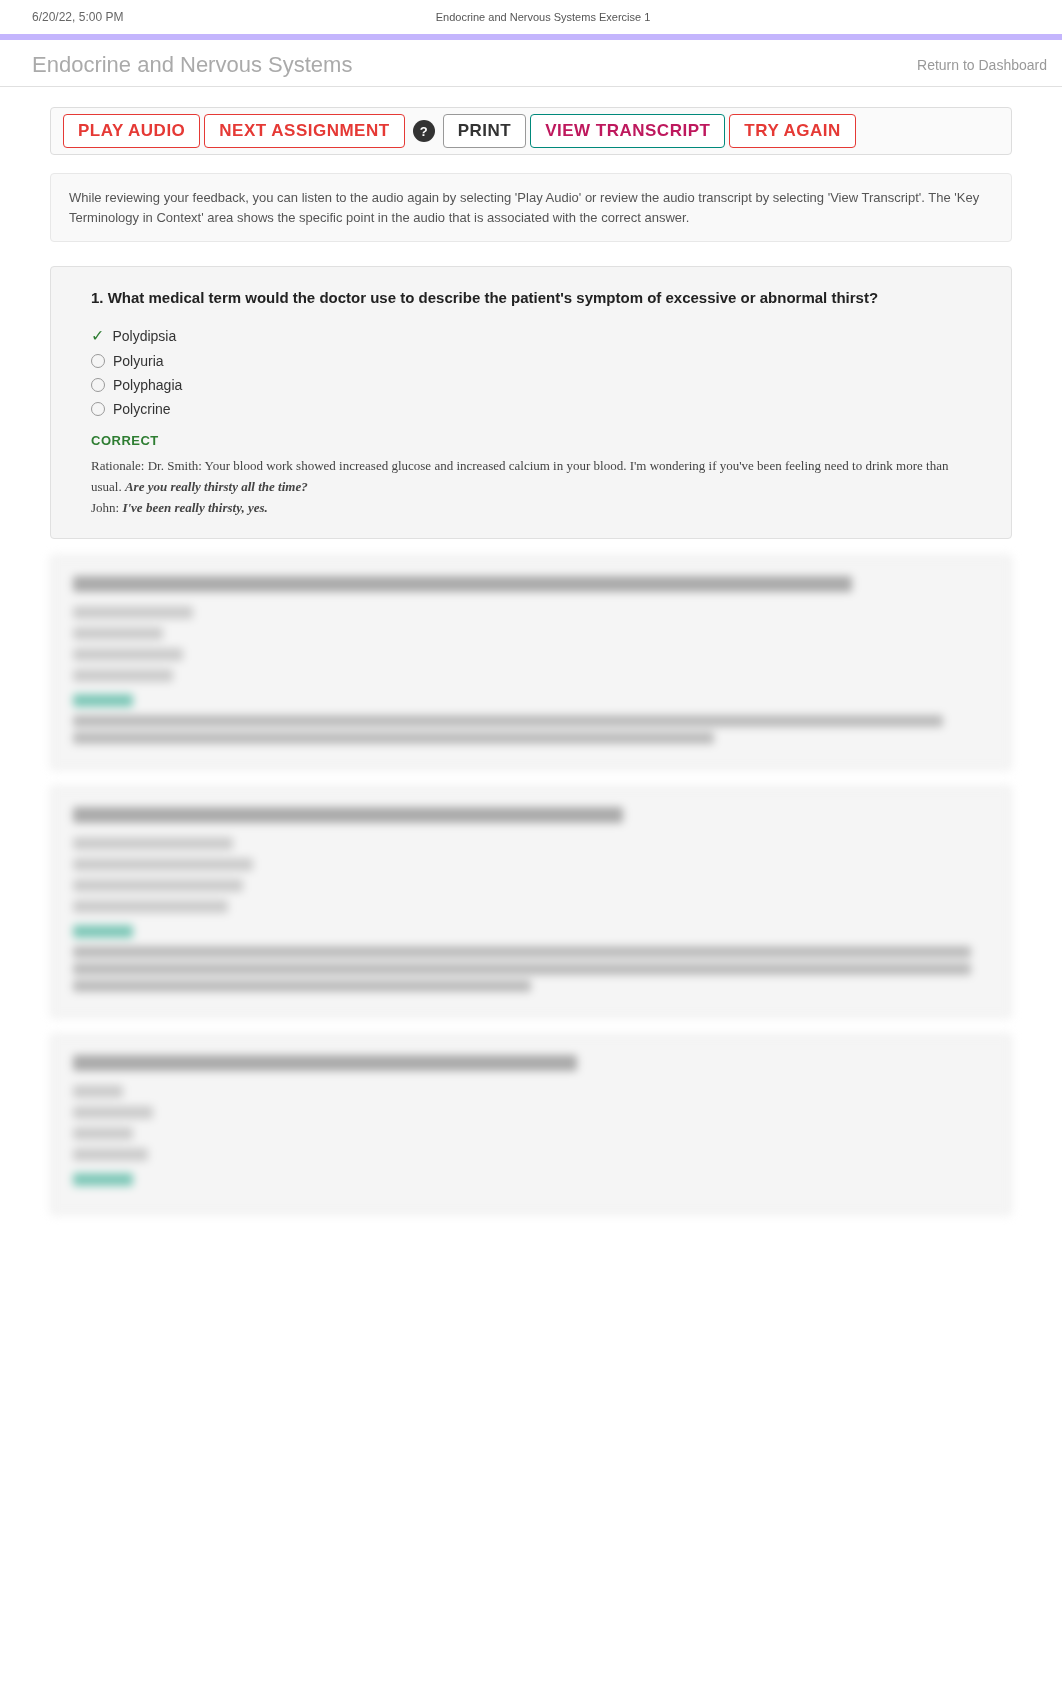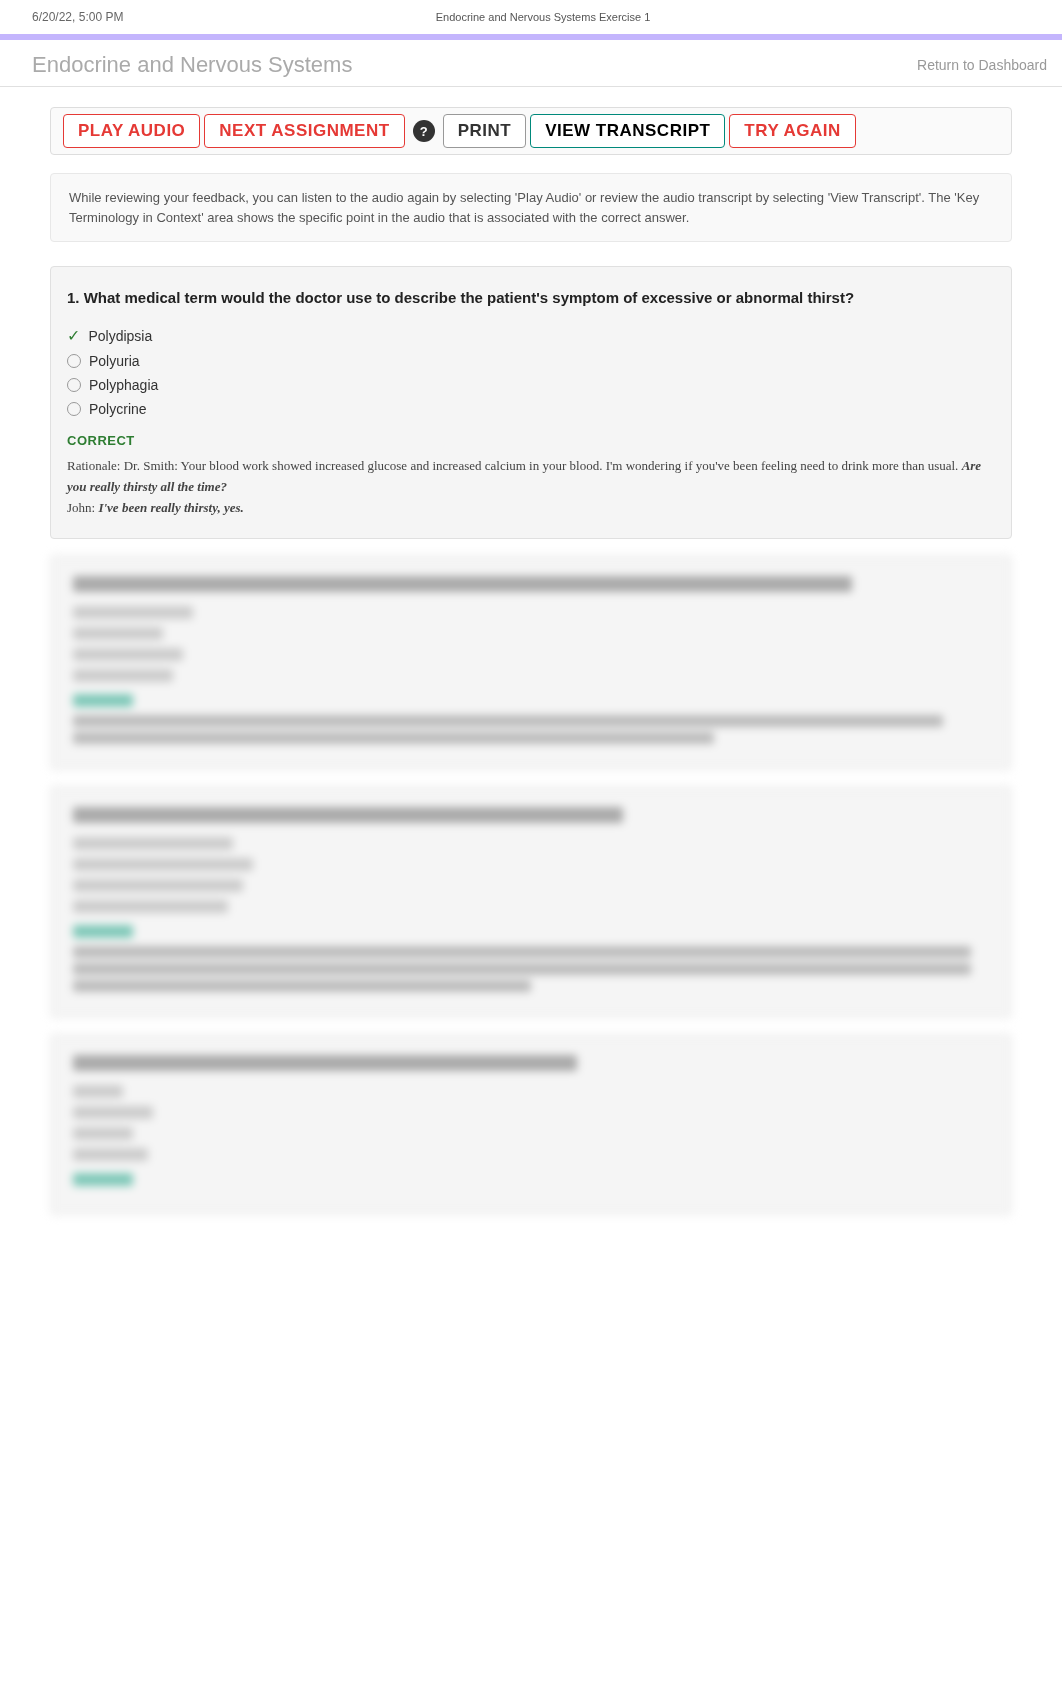--- a/index.html
+++ b/index.html
@@ -82,21 +82,21 @@
     }
     .toolbar-btn.red {
       color: #e53935;
       border-color: #e53935;
     }
     .toolbar-btn.dark {
       color: #333;
       border-color: #999;
     }
     .toolbar-btn.teal {
-      color: #000000;
+      color: #be185d;
       border-color: #00897b;
     }
     .info-icon {
       width: 22px;
       height: 22px;
       background: #333;
       border-radius: 50%;
       color: #fff;
       font-size: 13px;
       display: flex;
@@ -113,21 +113,21 @@
       padding: 14px 18px;
       font-size: 13px;
       color: #555;
       line-height: 1.5;
       margin-bottom: 24px;
     }
     .question-block {
       background: #f5f5f5;
       border: 1px solid #e0e0e0;
       border-radius: 4px;
-      padding: 20px 16px;
+      padding: 20px 40px;
       margin-bottom: 16px;
     }
     .question-text {
       font-size: 15px;
       font-weight: bold;
       color: #222;
       margin-bottom: 14px;
       line-height: 1.4;
     }
     .answer-option {

